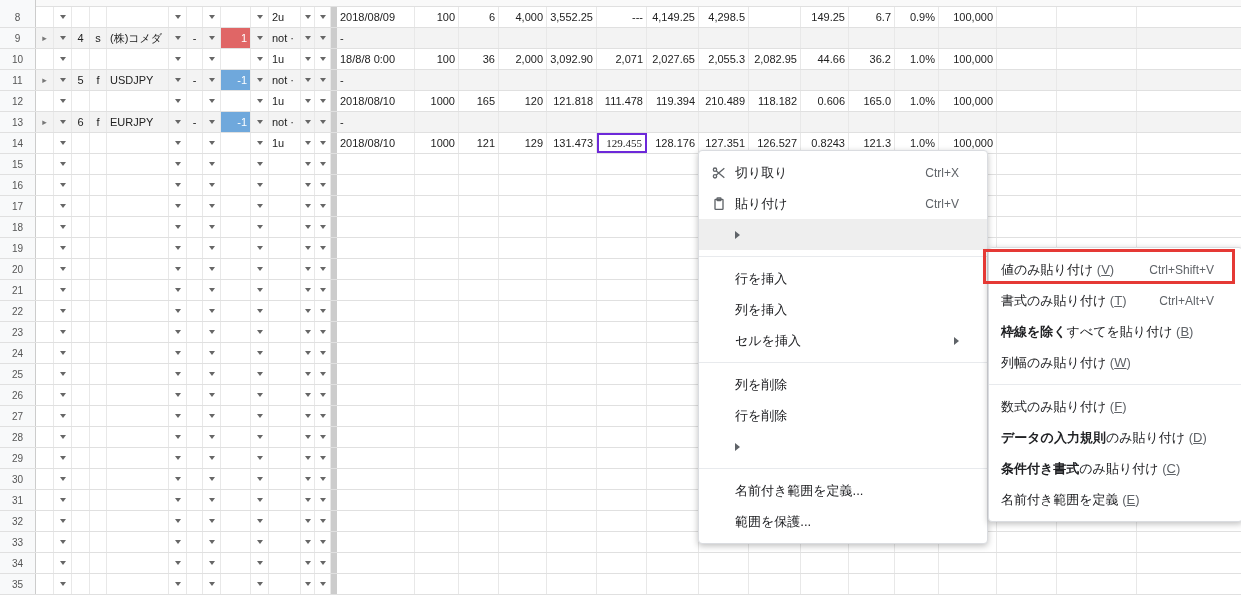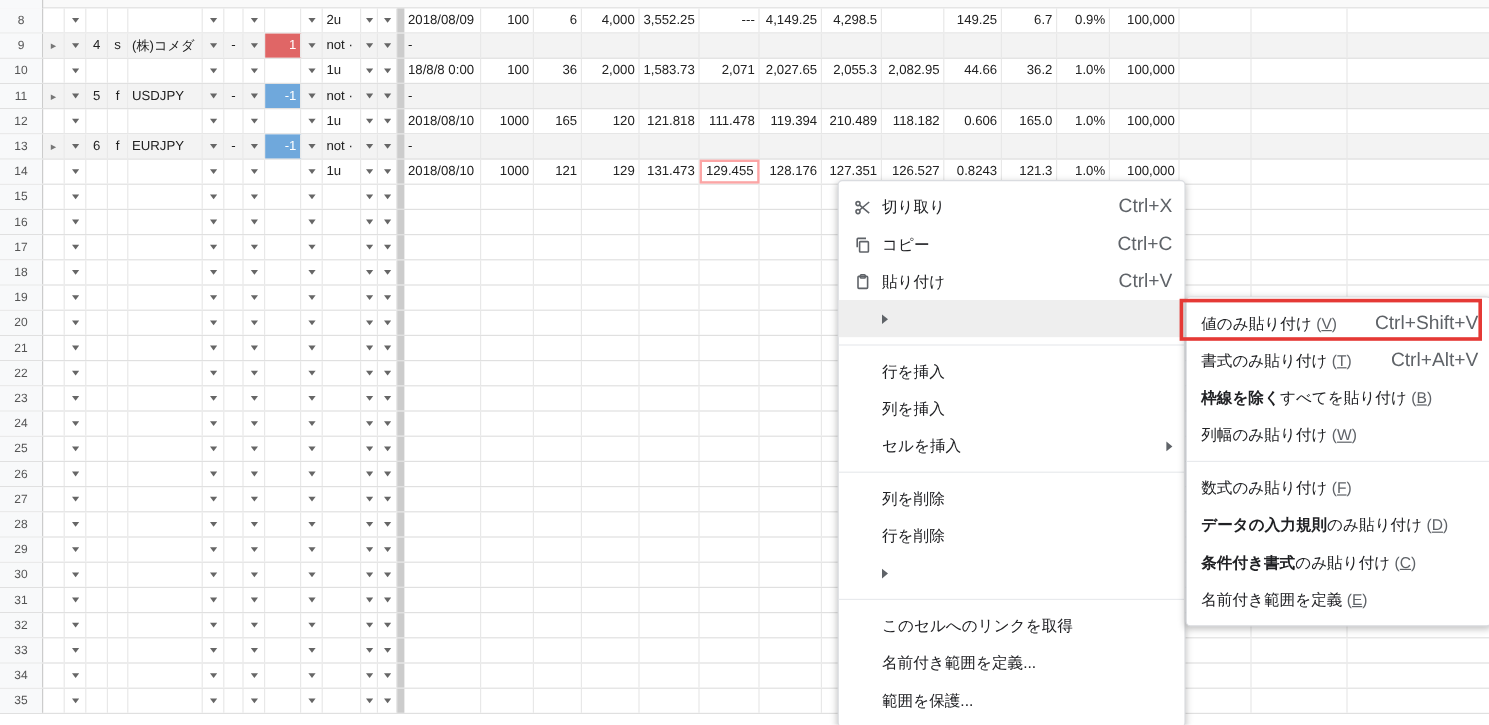--- a/index.html
+++ b/index.html
@@ -19,53 +19,53 @@
 .cE{width:62px}
 .cF{width:18px;justify-content:center}
 .cG{width:16px;justify-content:center}
 .cH{width:18px;justify-content:center}
 .cI{width:30px;justify-content:flex-end}
 .cJ{width:18px;justify-content:center}
 .cK{width:32px}
 .cL{width:14px;justify-content:center}
 .cM{width:16px;justify-content:center}
 .cN{width:4px;background:#ccc;border:none}
-.cO{width:64px}
+.cO{width:78px}
 .cP{width:44px;justify-content:flex-end}
 .cQ{width:40px;justify-content:flex-end}
 .cR{width:48px;justify-content:flex-end}
 .cS{width:50px;justify-content:flex-end}
 .cT{width:50px;justify-content:flex-end}
 .cU{width:52px;justify-content:flex-end}
 .cV{width:50px;justify-content:flex-end}
 .cW{width:52px;justify-content:flex-end}
 .cX{width:48px;justify-content:flex-end}
 .cY{width:46px;justify-content:flex-end}
 .cZ{width:44px;justify-content:flex-end}
 .cAA{width:58px;justify-content:flex-end}
 .cAB{width:60px}
 .cAC{width:80px}
 
 .grey { background:#f3f3f3; }
 .bg-red { background:#e06666; color:#fff; }
 .bg-blue { background:#6fa8dc; color:#fff; }
-.selected { border:2px solid #fca5a5; }
+.selected { border:2px solid #6d28d9;font-family:Liberation Serif, serif; }
 .ghostTop { background:#f9f9f9; }
 
 .tri { width:0; height:0; border-left:4px solid transparent; border-right:4px solid transparent; border-top:5px solid #888; }
 .tri.sm { border-left-width:3px; border-right-width:3px; border-top-width:4px; border-top-color:#666; }
 
 
 .menu1 { position:absolute; top:150px; left:698px; width:290px; background:#fff; border:1px solid #dadce0; border-radius:4px; box-shadow:0 2px 6px rgba(0,0,0,.25); padding:6px 0; z-index:10; font-size:13px; }
 .menu2 { position:absolute; top:247px; left:988px; width:255px; background:#fff; border:1px solid #dadce0; border-radius:4px; box-shadow:0 2px 6px rgba(0,0,0,.25); padding:6px 0; z-index:11; font-size:13px; }
-.mitem { display:flex; align-items:center; height:31px; padding:0 10px 0 12px; color:#202124; cursor:default; }
+.mitem { display:flex; align-items:center; height:31px; padding:0 28px 0 12px; color:#202124; cursor:default; }
 .micon { width:24px; display:flex; align-items:center; justify-content:flex-start; color:#5f6368; }
 .micon svg { width:16px; height:16px; }
 .mlabel { flex:1; }
-.mshort { color:#5f6368; font-size:16px; }
+.mshort { color:#5f6368; font-size:12px; }
 .marrow { width:0; height:0; border-top:4px solid transparent; border-bottom:4px solid transparent; border-left:5px solid #5f6368; }
 .msep { height:1px; background:#e8eaed; margin:6px 0; }
 .hl { background:#eee; }
 .redbox { position:absolute; border:3px solid #e53935; pointer-events:none; z-index:12; }
 
 .hskey { color:#5f6368; }
 .u { text-decoration:underline; }
 </style>
 </head>
 <body>
@@ -191,21 +191,21 @@
           <span class="tri sm"></span>
         </div>
         <div class="cell cM">
           <span class="tri sm"></span>
         </div>
         <div class="cell cN"></div>
         <div class="cell cO">18/8/8 0:00</div>
         <div class="cell cP">100</div>
         <div class="cell cQ">36</div>
         <div class="cell cR">2,000</div>
-        <div class="cell cS">1,583.73</div>
+        <div class="cell cS">3,092.90</div>
         <div class="cell cT">2,071</div>
         <div class="cell cU">2,027.65</div>
         <div class="cell cV">2,055.3</div>
         <div class="cell cW">2,082.95</div>
         <div class="cell cX">44.66</div>
         <div class="cell cY">36.2</div>
         <div class="cell cZ">1.0%</div>
         <div class="cell cAA">100,000</div>
         <div class="cell cAB"></div>
         <div class="cell cAC"></div>
@@ -1321,30 +1321,20 @@
   <div class="mitem">
     <span class="micon">
         <svg viewBox="0 0 24 24" fill="none" stroke="#5f6368" stroke-width="2">
           <circle cx="6" cy="7" r="2.5"></circle>
           <circle cx="6" cy="17" r="2.5"></circle>
           <path d="M8 9l12 10M8 15L20 5"></path>
         </svg>
       </span>
     <span class="mlabel">切り取り</span>
     <span class="mshort">Ctrl+X</span>
-  </div>
-  <div class="mitem">
-    <span class="micon">
-        <svg viewBox="0 0 24 24" fill="none" stroke="#5f6368" stroke-width="2">
-          <rect x="8" y="8" width="11" height="13" rx="1"></rect>
-          <path d="M5 15V5a1 1 0 011-1h10"></path>
-        </svg>
-      </span>
-    <span class="mlabel">コピー</span>
-    <span class="mshort">Ctrl+C</span>
   </div>
   <div class="mitem">
     <span class="micon">
         <svg viewBox="0 0 24 24" fill="none" stroke="#5f6368" stroke-width="2">
           <rect x="6" y="5" width="12" height="15" rx="1"></rect>
           <rect x="9" y="3" width="6" height="4" rx="1"></rect>
         </svg>
       </span>
     <span class="mlabel">貼り付け</span>
     <span class="mshort">Ctrl+V</span>
@@ -1376,24 +1366,20 @@
       <span class="micon"></span>
       <span class="mlabel">行を削除</span>
     </div>
   <div class="mitem">
       <span class="micon"></span>
       <span class="marrow"></span>
     </div>
   <div class="msep"></div>
   <div class="mitem">
       <span class="micon"></span>
-      <span class="mlabel">このセルへのリンクを取得</span>
-    </div>
-  <div class="mitem">
-      <span class="micon"></span>
       <span class="mlabel">名前付き範囲を定義...</span>
     </div>
   <div class="mitem">
       <span class="micon"></span>
       <span class="mlabel">範囲を保護...</span>
     </div>
 </div>
 
 <div class="menu2">
   <div class="mitem">

